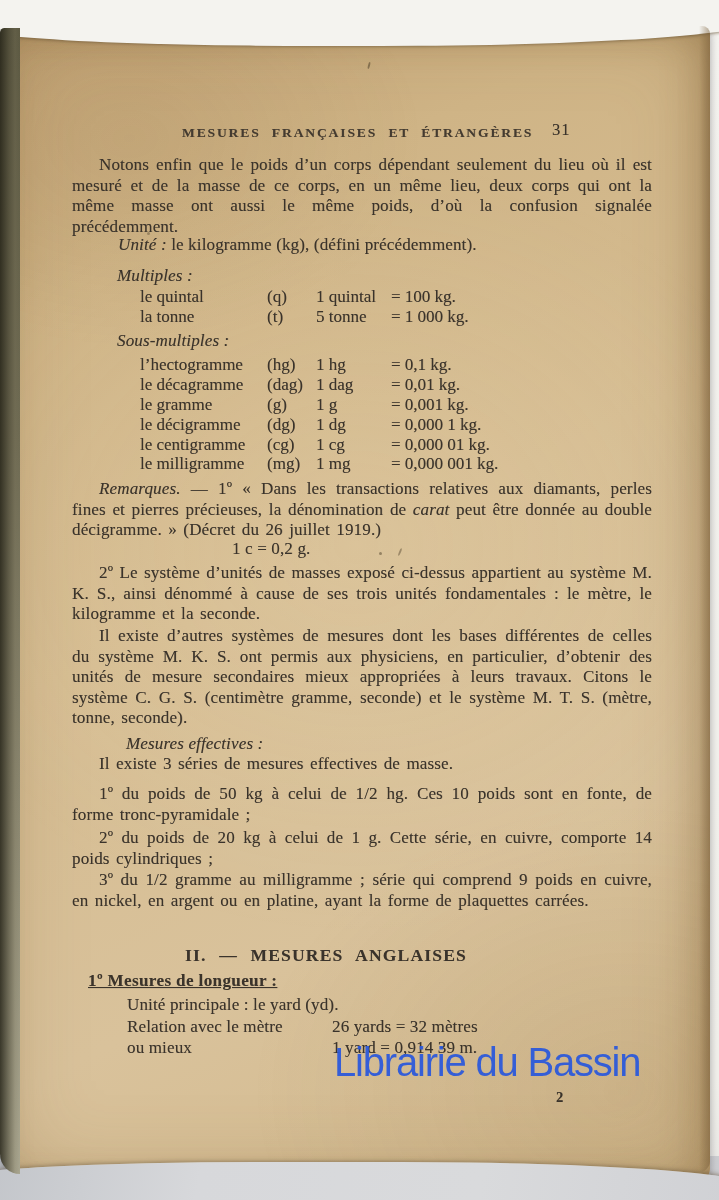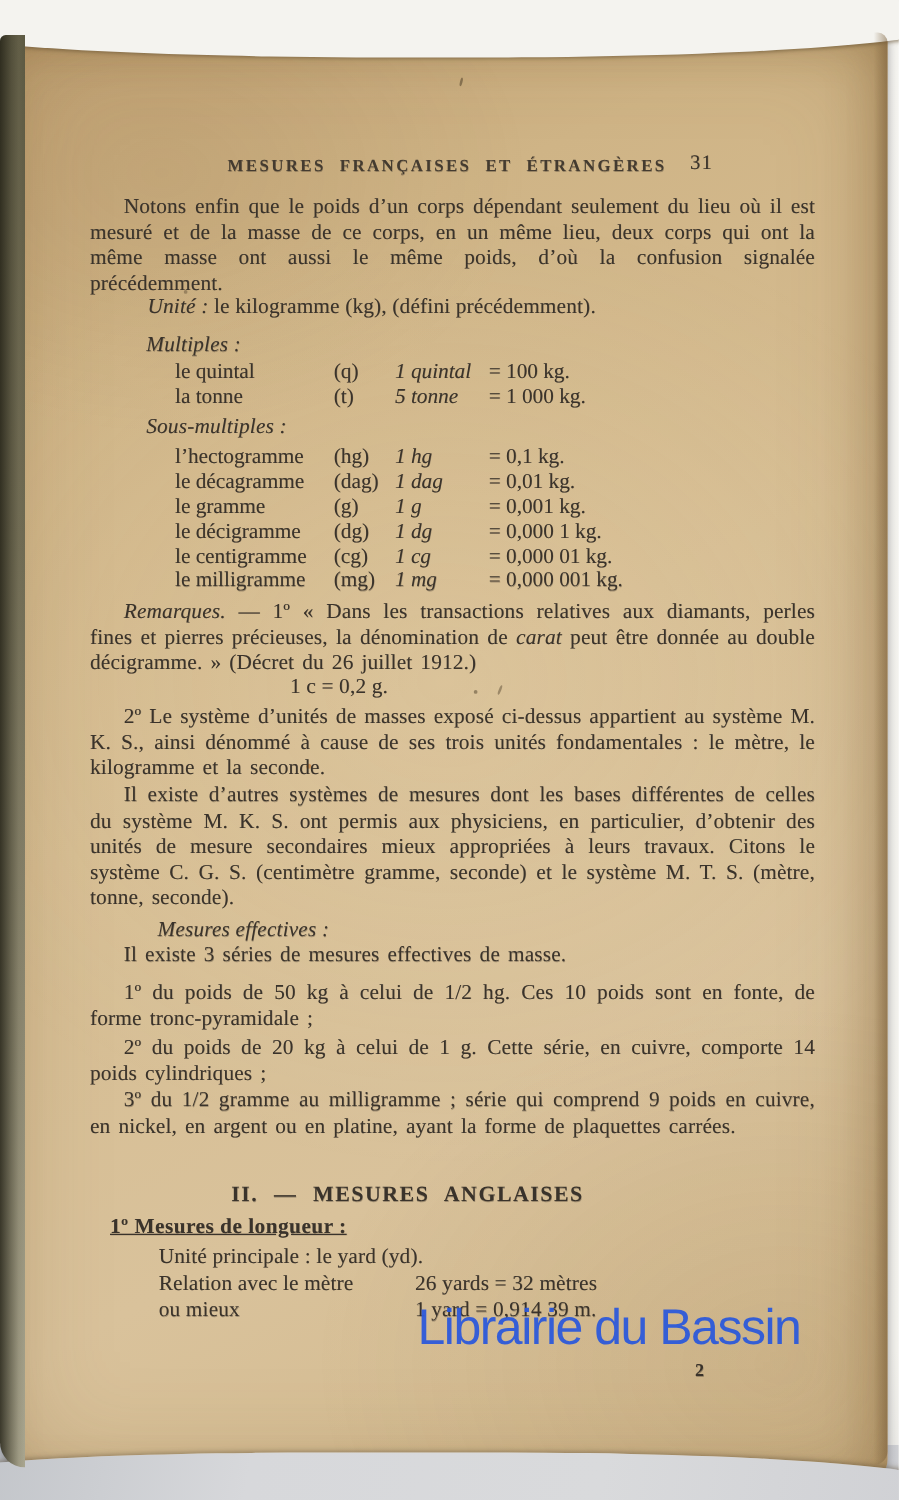--- a/index.html
+++ b/index.html
@@ -78,21 +78,21 @@
   .para { left:72px; width:580px; text-align:justify; text-indent:27px; word-spacing:2px; }
   .ital { font-style:italic; }
 
   .header-title { left:182px; top:123px; font-size:13.5px; letter-spacing:1.9px; word-spacing:6px; color:#443b30;font-weight:bold; }
   .page-number  { left:552px; top:120px; font-size:16.5px; letter-spacing:1px;text-align:right; }
 
   .trow { position:absolute; left:140px; width:530px; z-index:5; font-size:17px; line-height:20.5px;
           text-shadow:0.3px 0.3px 0.5px rgba(58,50,40,0.35); }
   .tname { display:inline-block; width:127px; }
   .tabbr { display:inline-block; width:49px;  }
-  .texpr { display:inline-block; width:75px;font-style:italic;  }
+  .texpr { display:inline-block; width:75px;  }
 
   .equation { left:232px; top:539px; }
 
   .section-title { left:46px; top:945px; width:560px; text-align:center;
                    font-weight:bold; font-size:17.5px; letter-spacing:1.2px; word-spacing:7px; }
   .subtitle { left:88px; top:971px; font-weight:bold; font-size:17px; letter-spacing:0.4px;text-decoration:underline; }
   .mline { left:127px; width:545px; }
   .mval  { position:absolute; left:205px; top:0; }
 
   .signature { left:556px; top:1087px; font-size:14.5px; font-weight:bold; }
@@ -135,21 +135,21 @@
 
 <div class="tb ital" style="left:117px; top:331px">Sous-multiples :</div>
 
 <div class="trow" style="top:355px"><span class="tname">l’hectogramme</span><span class="tabbr">(hg)</span><span class="texpr">1 hg</span><span class="tval">= 0,1 kg.</span></div>
 <div class="trow" style="top:375px"><span class="tname">le décagramme</span><span class="tabbr">(dag)</span><span class="texpr">1 dag</span><span class="tval">= 0,01 kg.</span></div>
 <div class="trow" style="top:395px"><span class="tname">le gramme</span><span class="tabbr">(g)</span><span class="texpr">1 g</span><span class="tval">= 0,001 kg.</span></div>
 <div class="trow" style="top:415px"><span class="tname">le décigramme</span><span class="tabbr">(dg)</span><span class="texpr">1 dg</span><span class="tval">= 0,000 1 kg.</span></div>
 <div class="trow" style="top:435px"><span class="tname">le centigramme</span><span class="tabbr">(cg)</span><span class="texpr">1 cg</span><span class="tval">= 0,000 01 kg.</span></div>
 <div class="trow" style="top:454px"><span class="tname">le milligramme</span><span class="tabbr">(mg)</span><span class="texpr">1 mg</span><span class="tval">= 0,000 001 kg.</span></div>
 
-<div class="tb para" style="top:479px"><span class="ital">Remarques.</span><span> — 1º « Dans les transactions relatives aux diamants, perles fines et pierres précieuses, la dénomination de </span><span class="ital">carat</span><span> peut être donnée au double décigramme. » (Décret du 26 juillet 1912.)</span></div>
+<div class="tb para" style="top:479px"><span class="ital">Remarques.</span><span> — 1º « Dans les transactions relatives aux diamants, perles fines et pierres précieuses, la dénomination de </span><span class="ital">carat</span><span> peut être donnée au double décigramme. » (Décret du 26 juillet 1919.)</span></div>
 
 <div class="tb equation">1 c = 0,2 g.</div>
 
 <div class="tb para" style="top:563px">2º Le système d’unités de masses exposé ci-dessus appartient au système M. K. S., ainsi dénommé à cause de ses trois unités fondamentales : le mètre, le kilogramme et la seconde.</div>
 <div class="tb para" style="top:626px">Il existe d’autres systèmes de mesures dont les bases différentes de celles du système M. K. S. ont permis aux physiciens, en particulier, d’obtenir des unités de mesure secondaires mieux appropriées à leurs travaux. Citons le système C. G. S. (centimètre gramme, seconde) et le système M. T. S. (mètre, tonne, seconde).</div>
 
 <div class="tb ital" style="left:126px; top:734px">Mesures effectives :</div>
 <div class="tb para" style="top:754px">Il existe 3 séries de mesures effectives de masse.</div>
 <div class="tb para" style="top:784px">1º du poids de 50 kg à celui de 1/2 hg. Ces 10 poids sont en fonte, de forme tronc-pyramidale ;</div>
 <div class="tb para" style="top:828px">2º du poids de 20 kg à celui de 1 g. Cette série, en cuivre, comporte 14 poids cylindriques ;</div>

